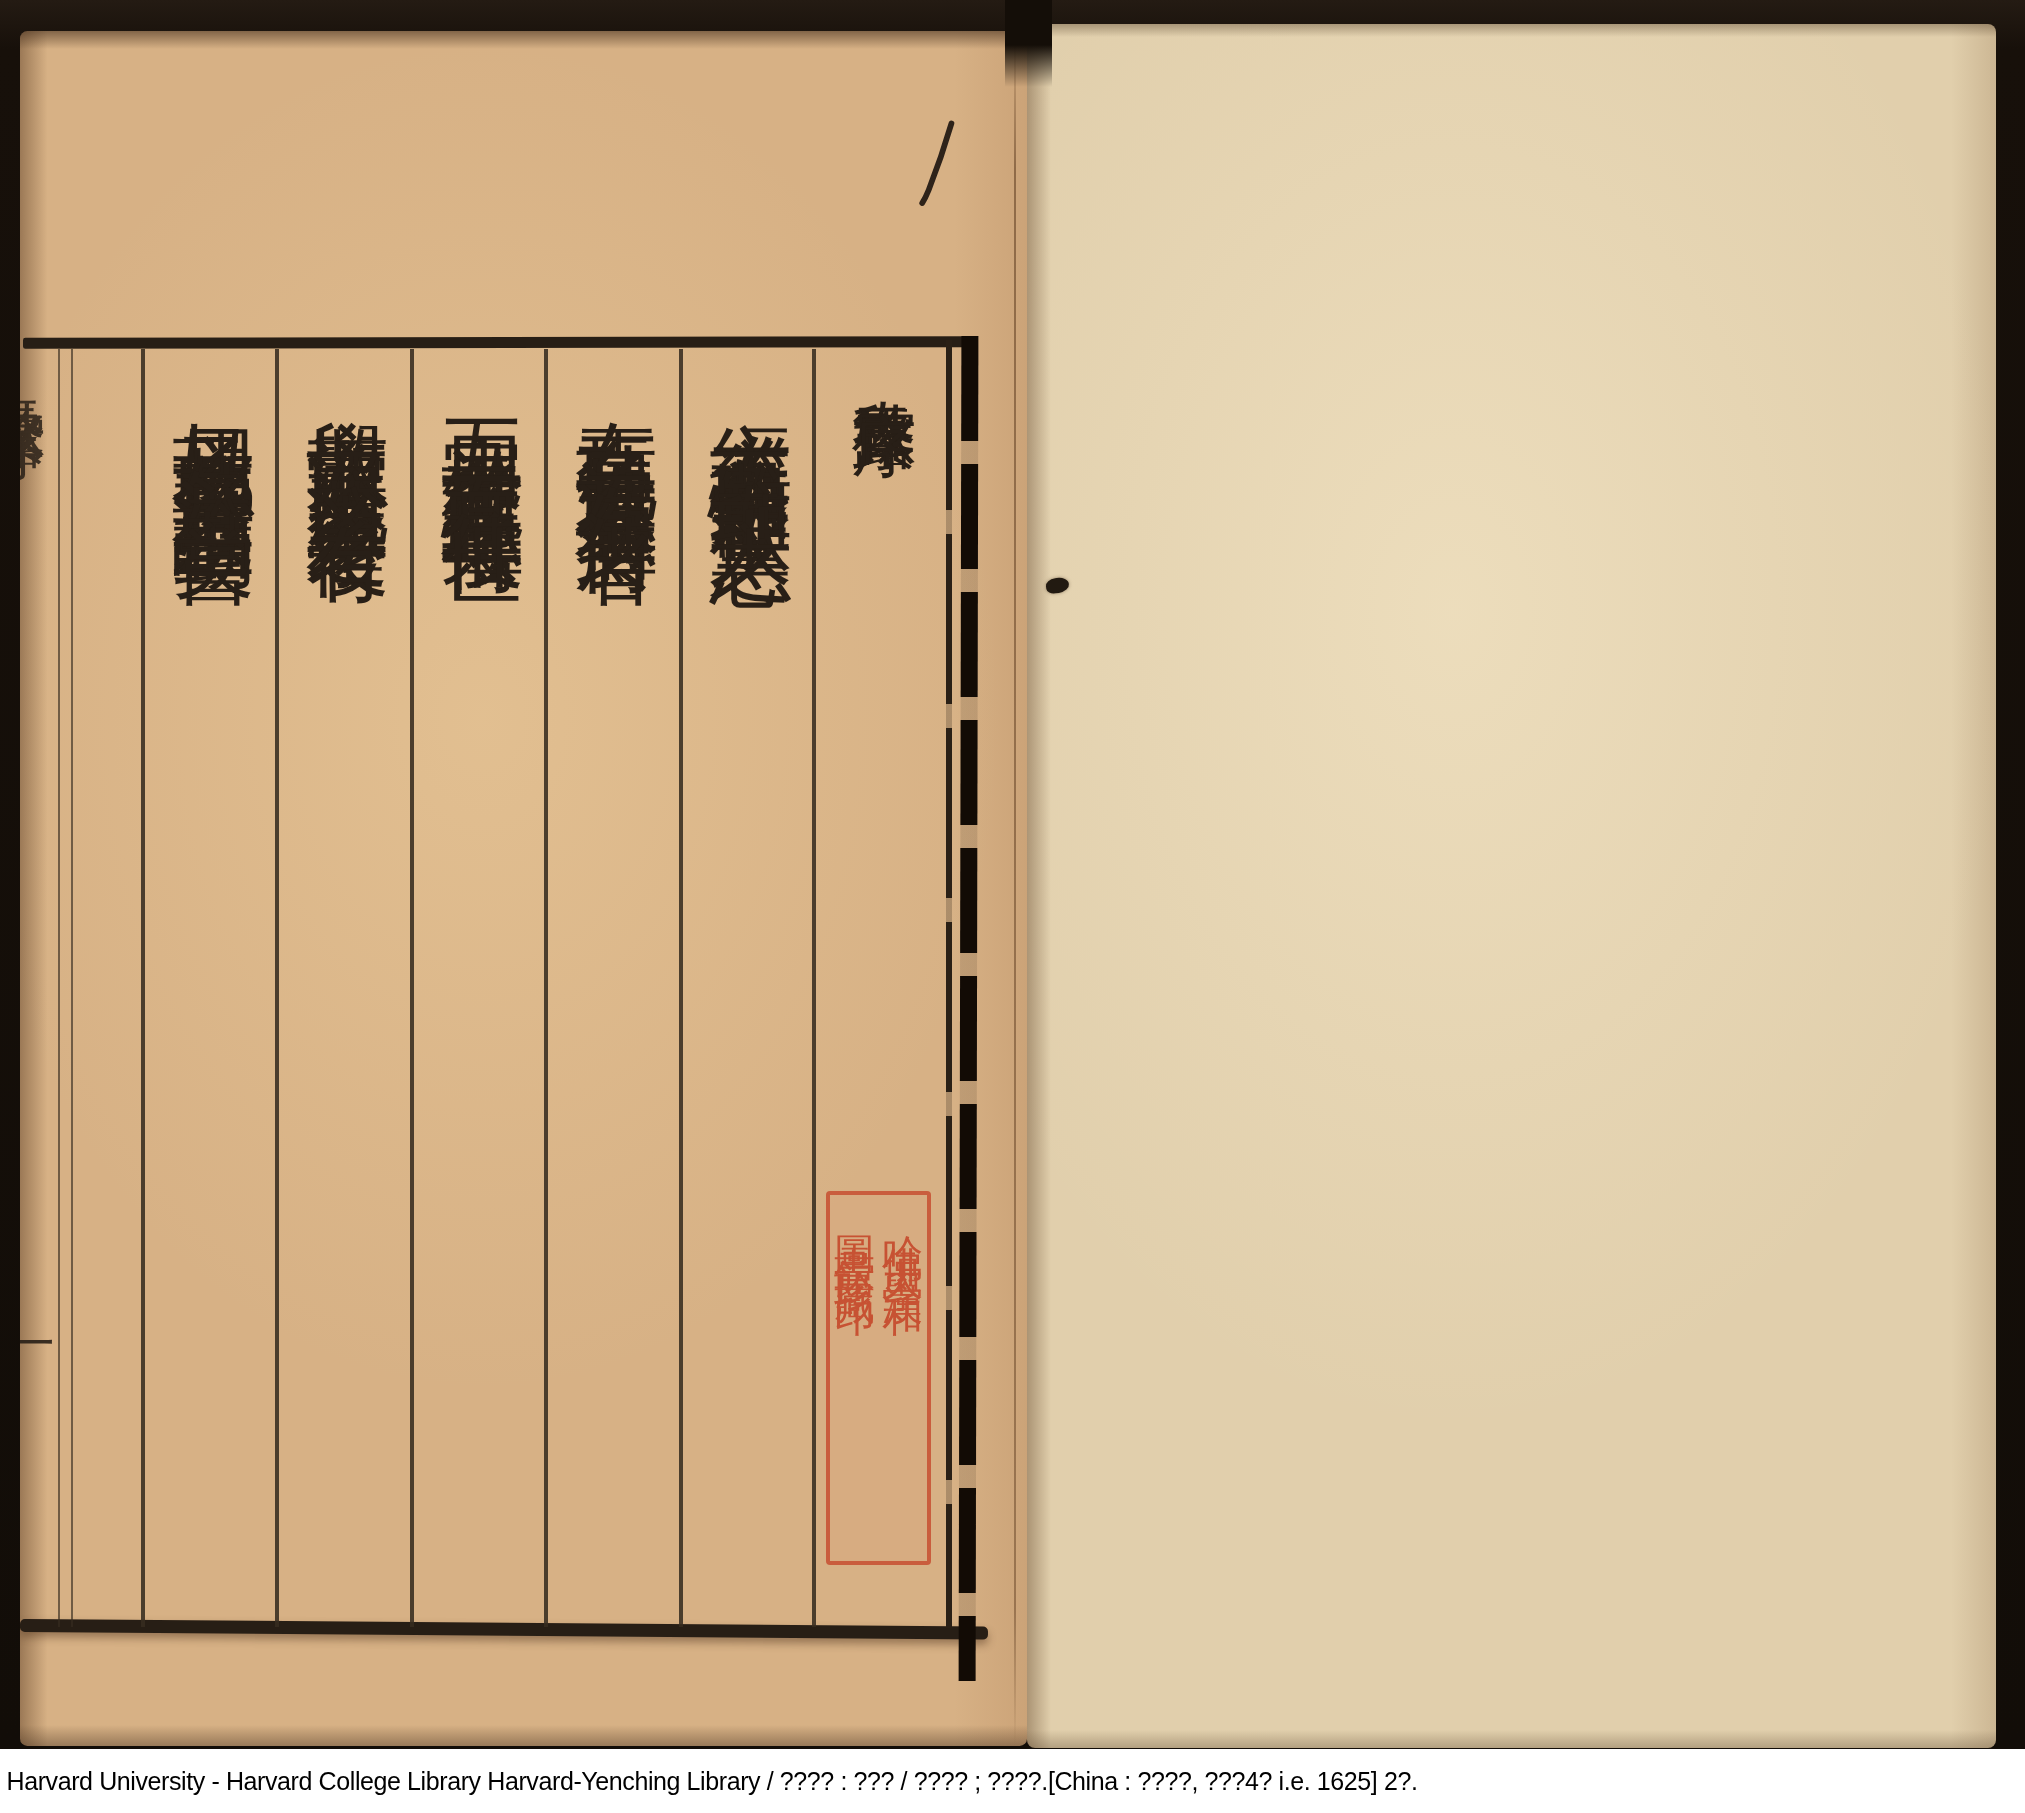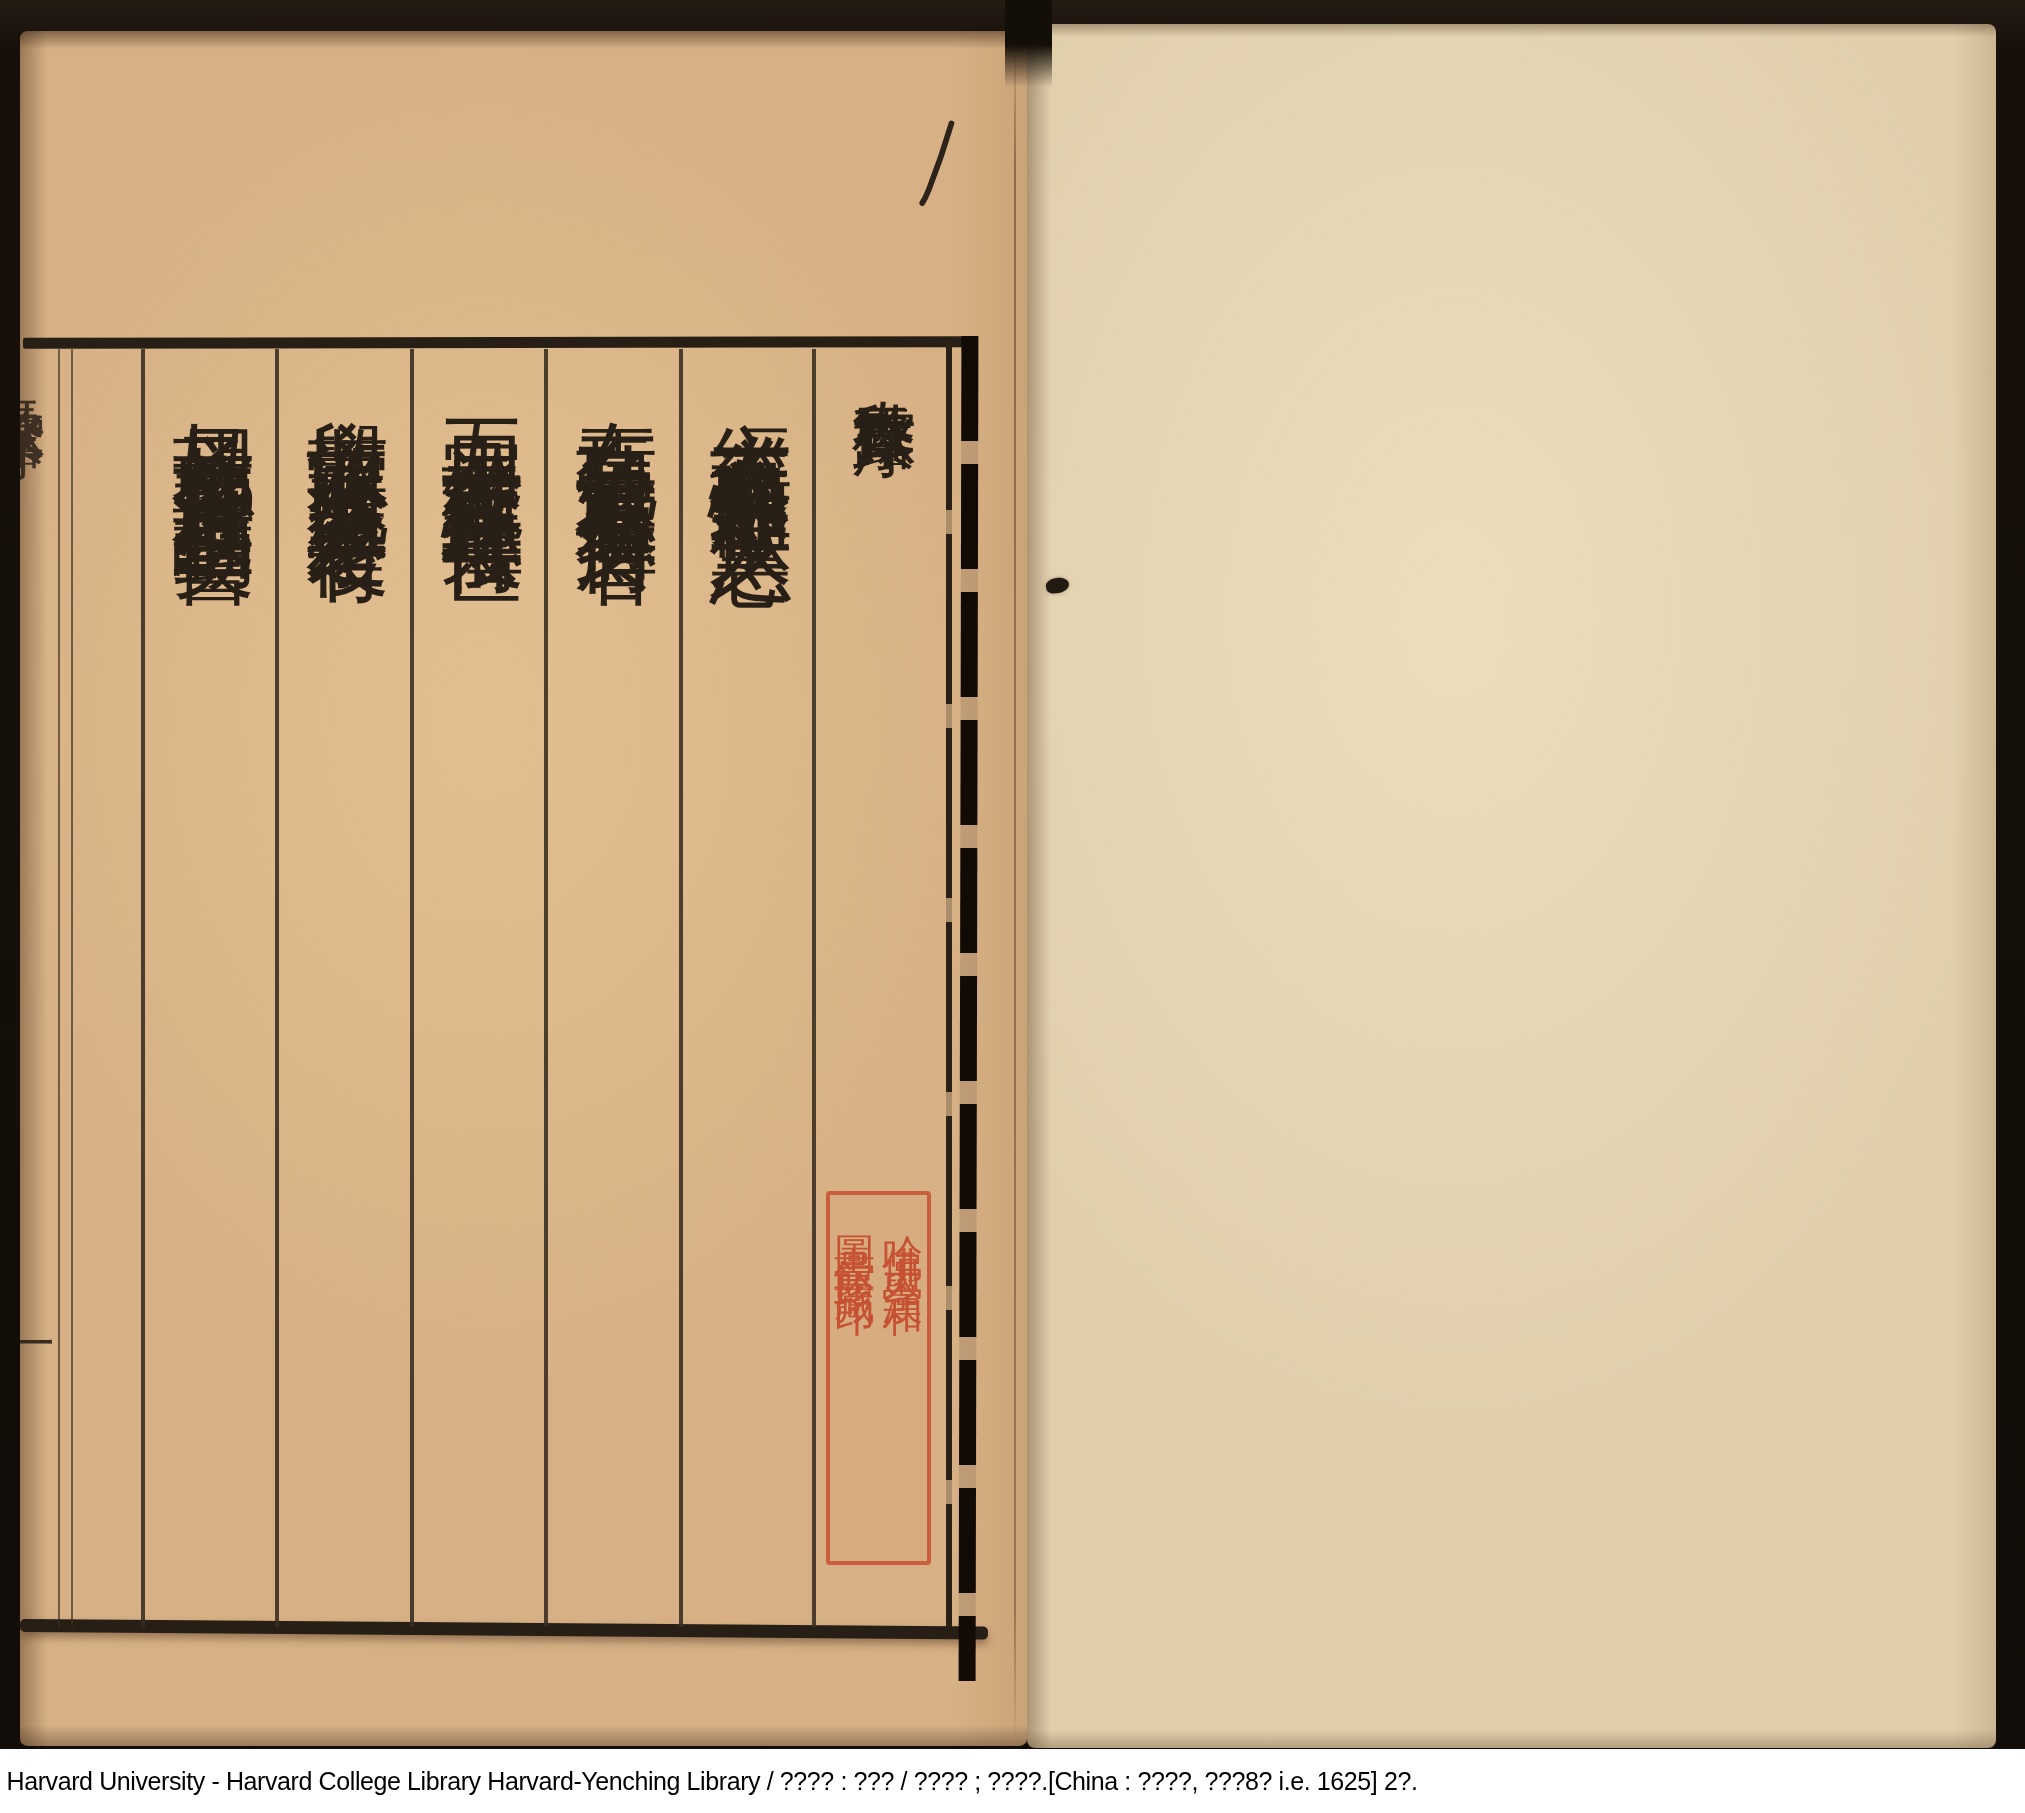--- a/index.html
+++ b/index.html
@@ -118,16 +118,16 @@
     </div>
 
     <div class="page-right">
       <div class="blob-mark"></div>
     </div>
 
     <div class="gutter-notch"></div>
   </div>
 
   <div class="caption-bar">
-    <span class="caption-text">Harvard University - Harvard College Library Harvard-Yenching Library / ???? : ??? / ???? ; ????.[China : ????, ???8? i.e. 1625] 2?.</span>
+    <span class="caption-text">Harvard University - Harvard College Library Harvard-Yenching Library / ???? : ??? / ???? ; ????.[China : ????, ???4? i.e. 1625] 2?.</span>
   </div>
 </div>
 
 
 </body></html>

